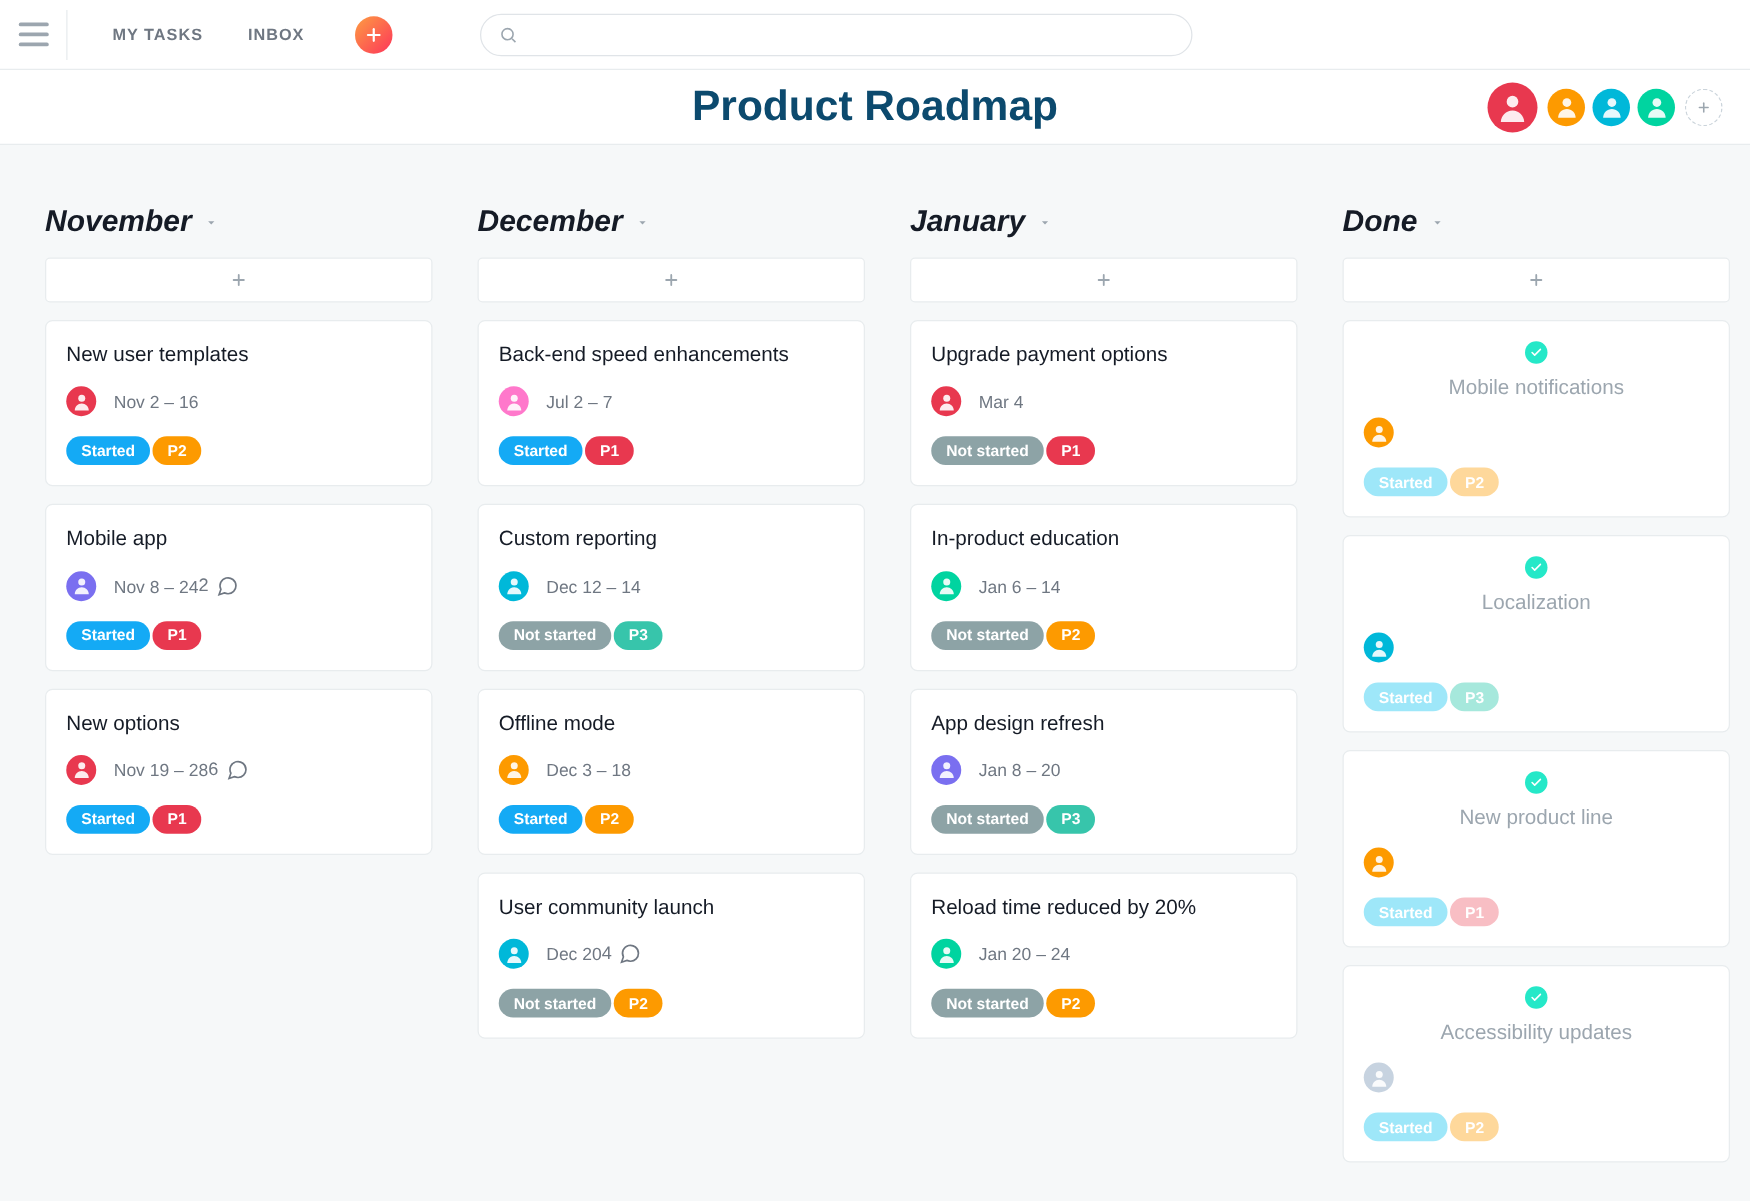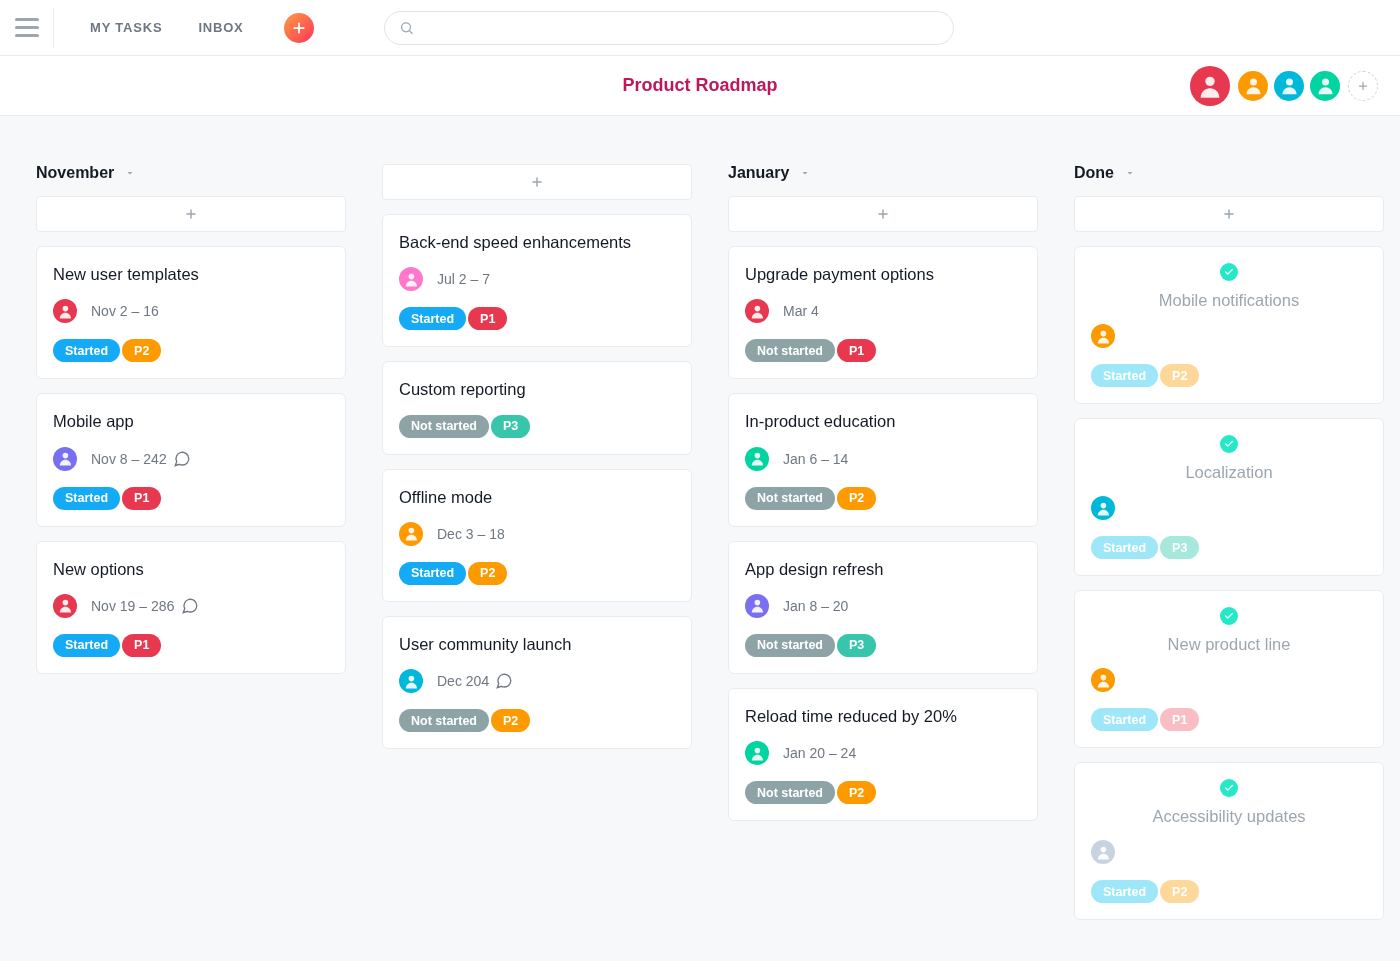--- a/index.html
+++ b/index.html
@@ -57,21 +57,21 @@
   }
   
   .titlebar {
     height: 60px;
     background: #fff;
     border-bottom: 1px solid #e8ecee;
     position: relative;
     display: flex; align-items: center; justify-content: center;
   }
   .titlebar h1 {
-    margin: 0; font-size: 18px; font-weight: 700; color: #be185d;
+    margin: 0; font-size: 34px; font-weight: 700; color: #0c4a6e;
   }
   .members {
     position: absolute; right: 22px; top: 50%; transform: translateY(-50%);
     display: flex; align-items: center;
   }
   .avatar {
     width: 30px; height: 30px; border-radius: 50%;
     margin-left: 6px;
     display: flex; align-items: center; justify-content: center;
     overflow: hidden;
@@ -98,21 +98,21 @@
     gap: 36px;
     align-items: flex-start;
   }
   .column { width: 310px; flex: 0 0 310px; }
   .col-header {
     display: flex; align-items: center; gap: 10px;
     margin-bottom: 14px;
     cursor: pointer;
   }
   .col-title {
-    font-size: 16px; font-weight: 700; color: #151b26;
+    font-size: 24px; font-weight: 700; color: #151b26; font-style: italic;
   }
   .col-header svg { width: 12px; height: 12px; color: #9ca6af; }
   .add-card {
     height: 36px; width: 100%;
     background: #fff; border: 1px solid #e8ecee; border-radius: 4px;
     display: flex; align-items: center; justify-content: center;
     cursor: pointer; color: #9ca6af; margin-bottom: 14px;
   }
   .add-card svg { width: 14px; height: 14px; }
   .card {
@@ -322,20 +322,26 @@
             </svg>
           </div>
         </div>
         <div class="pill-row">
           <span class="pill started">Started</span>
           <span class="pill p1">P1</span>
         </div>
       </div>
     </div>
     <div class="column">
+      <div class="col-header">
+        <span class="col-title">December</span>
+        <svg viewBox="0 0 24 24" fill="currentColor">
+          <path d="M7 10l5 5 5-5z"></path>
+        </svg>
+      </div>
       <div class="add-card">
         <svg viewBox="0 0 24 24" fill="none" stroke="currentColor" stroke-width="2.5" stroke-linecap="round">
           <line x1="12" y1="5" x2="12" y2="19"></line>
           <line x1="5" y1="12" x2="19" y2="12"></line>
         </svg>
       </div>
       <div class="card">
         <div class="card-title">Back-end speed enhancements</div>
         <div class="meta-row">
           <div class="meta-left">
@@ -350,20 +356,33 @@
             <span class="date">Jul 2 – 7</span>
           </div>
         </div>
         <div class="pill-row">
           <span class="pill started">Started</span>
           <span class="pill p1">P1</span>
         </div>
       </div>
       <div class="card">
         <div class="card-title">Custom reporting</div>
+        <div class="meta-row">
+          <div class="meta-left">
+            <div class="avatar small av-teal">
+              <div class="avatar-inner">
+                <svg class="avatar-svg" viewBox="0 0 24 24" fill="rgba(255,255,255,0.9)">
+                  <circle cx="12" cy="8" r="4"></circle>
+                  <path d="M4 22c0-4.4 3.6-8 8-8s8 3.6 8 8"></path>
+                </svg>
+              </div>
+            </div>
+            <span class="date">Dec 12 – 14</span>
+          </div>
+        </div>
         <div class="pill-row">
           <span class="pill notstarted">Not started</span>
           <span class="pill p3">P3</span>
         </div>
       </div>
       <div class="card">
         <div class="card-title">Offline mode</div>
         <div class="meta-row">
           <div class="meta-left">
             <div class="avatar small av-orange">

